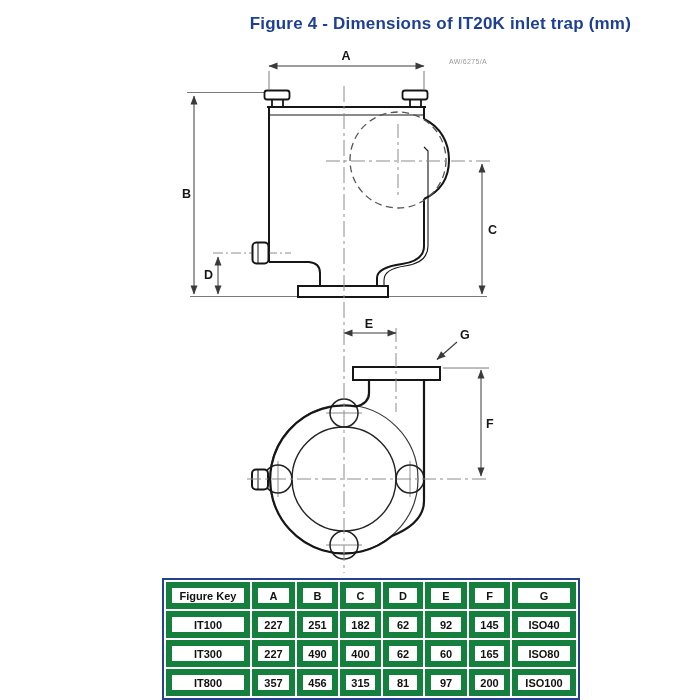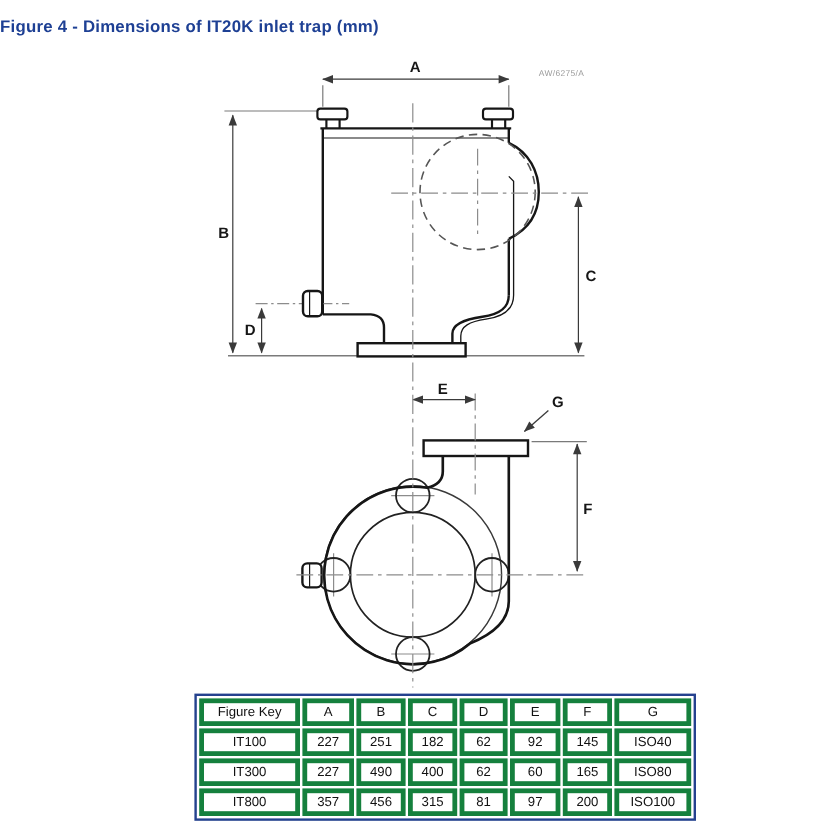--- a/index.html
+++ b/index.html
@@ -1,29 +1,29 @@
 <!DOCTYPE html>
 <html><head>
 <meta charset="utf-8">
 <style>
   html,body{margin:0;padding:0;background:#ffffff;}
   body{width:700px;height:700px;position:relative;overflow:hidden;
        font-family:"Liberation Sans",sans-serif;}
-  .title{position:absolute;top:14px;left:0;width:631px;text-align:left;
-         font-size:14px;font-weight:bold;color:#1e4094;letter-spacing:.2px;}
+  .title{position:absolute;top:14px;left:0;width:631px;text-align:right;
+         font-size:17px;font-weight:bold;color:#1e4094;letter-spacing:.2px;}
   .drawing-ref{position:absolute;left:449px;top:58px;font-size:7px;color:#9a9a9a;
          letter-spacing:.3px;}
   svg{position:absolute;left:0;top:0;}
   svg text{font-family:"Liberation Sans",sans-serif;font-weight:bold;
          font-size:12.5px;fill:#161616;}
   .dims-table{position:absolute;left:162px;top:578px;width:396px;
          border-collapse:separate;border-spacing:2px;table-layout:fixed;
          border:2px solid #24418e;background:#ffffff;}
-  .dims-table th,.dims-table td{border:4px solid #15803d;height:15px;padding:0;
-         text-align:center;vertical-align:middle;font-size:11px;font-weight:normal;
+  .dims-table th,.dims-table td{border:6px solid #15803d;height:15px;padding:0;
+         text-align:center;vertical-align:middle;font-size:11px;font-weight:bold;
          color:#111111;background:#ffffff;}
 </style>
 </head>
 <body>
 
 <div class="title">Figure 4 - Dimensions of IT20K inlet trap (mm)</div>
 <div class="drawing-ref">AW/6275/A</div>
 
 <svg width="700" height="576" viewBox="0 0 700 576">
   <defs>

